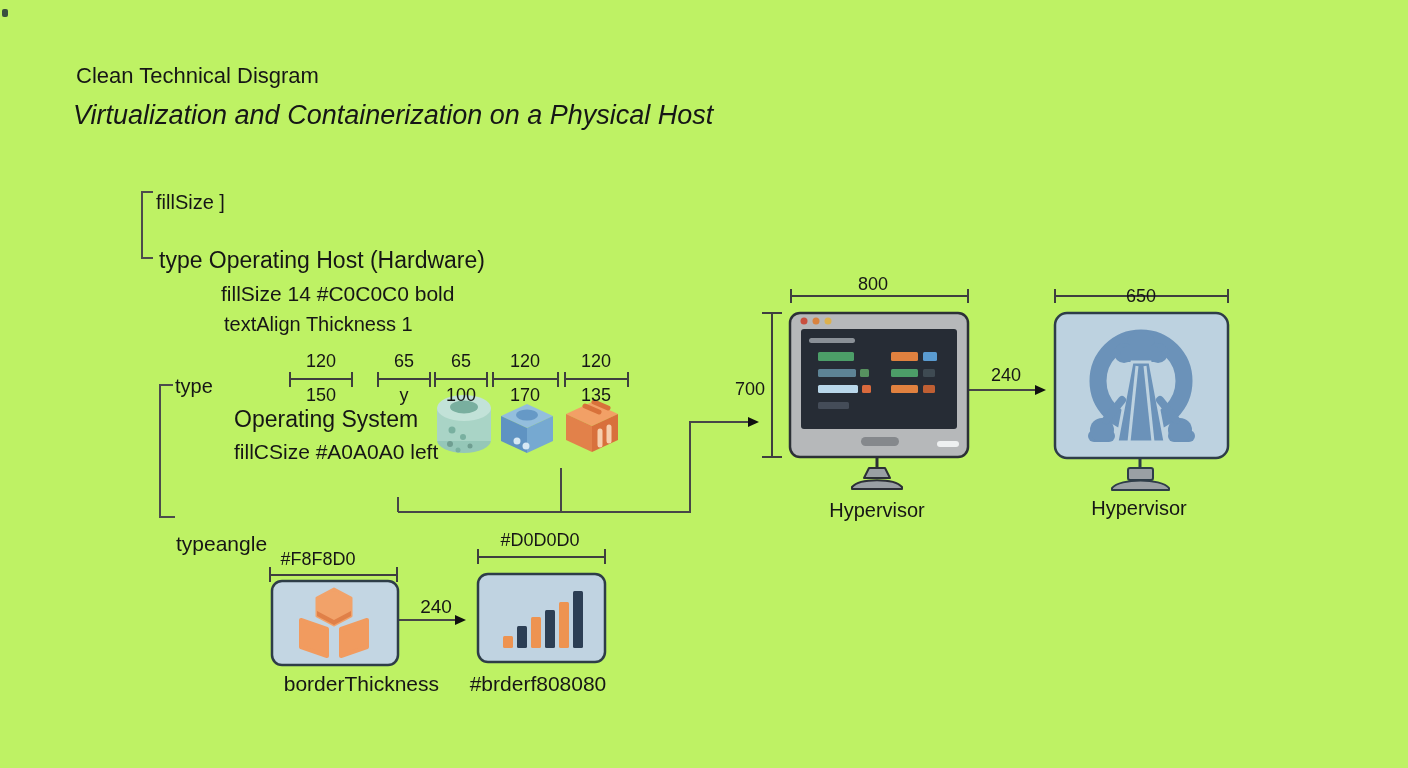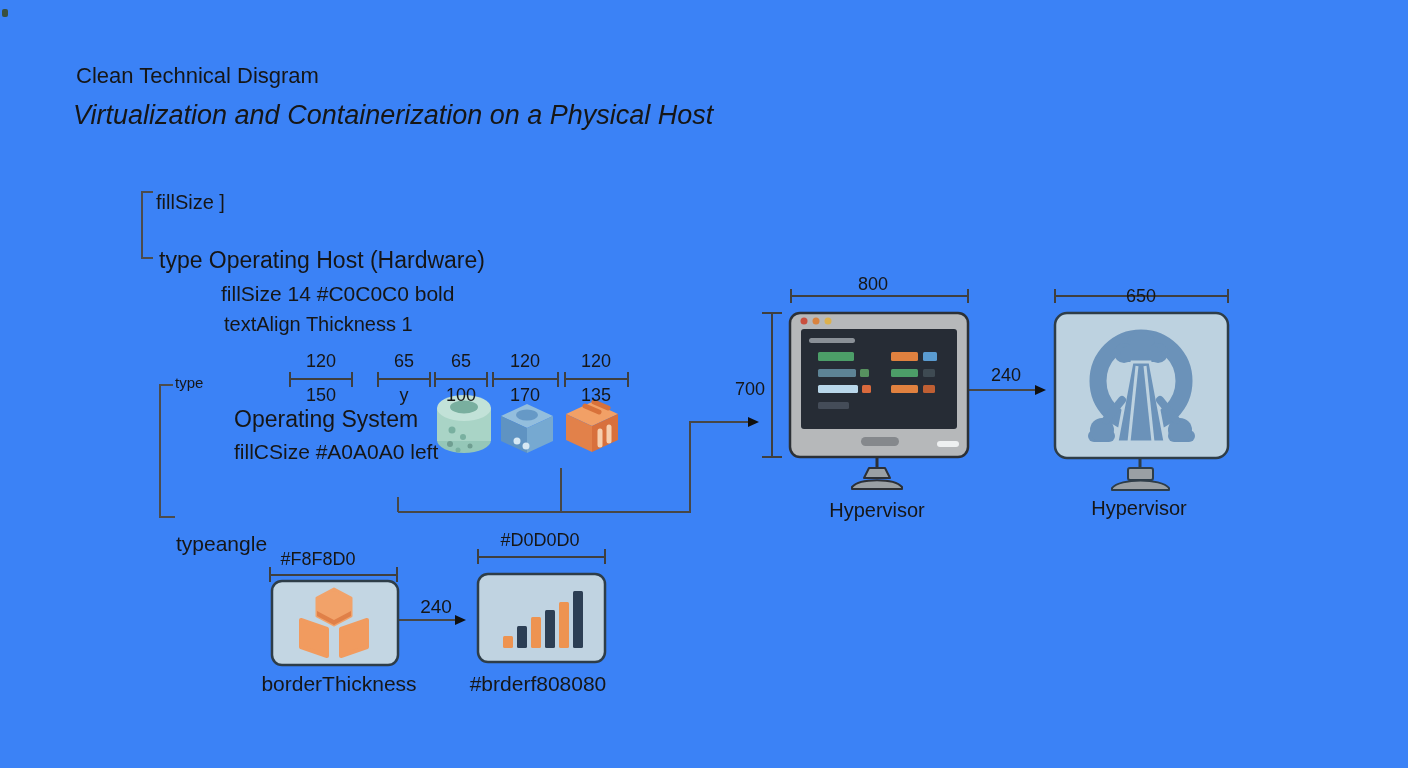--- a/index.html
+++ b/index.html
@@ -1,17 +1,17 @@
 <!DOCTYPE html>
 <html><head>
 <meta charset="utf-8">
 <style>
   html,body{margin:0;padding:0;background:#e8e8e8;}
   .canvas{
-    position:relative;width:1408px;height:768px;background:#3b82f6;
+    position:relative;width:1408px;height:768px;background:#bef264;
     font-family:"Liberation Sans",sans-serif;color:#161616;overflow:hidden;
   }
   svg.art{position:absolute;left:0;top:0;}
   .t{position:absolute;white-space:nowrap;line-height:1.12;}
   .c{text-align:center;}
   .r{text-align:right;}
   .med{font-weight:500;}
   .speck{position:absolute;left:2px;top:9px;width:6px;height:8px;background:#39503f;border-radius:2px;}
 </style>
 </head>
@@ -195,21 +195,21 @@
     </g>
   </svg>
 
   <div class="t" style="left:76px;top:64px;font-size:22px;">Clean Technical Disgram</div>
   <div class="t med" style="left:73px;top:100px;font-size:27px;font-style:italic;">Virtualization and Containerization on a Physical Host</div>
 
   <div class="t" style="left:156px;top:191px;font-size:20px;">fillSize ]</div>
   <div class="t med" style="left:159px;top:248px;font-size:23px;">type Operating Host (Hardware)</div>
   <div class="t" style="left:221px;top:282px;font-size:21px;">fillSize 14 #C0C0C0 bold</div>
   <div class="t" style="left:224px;top:313px;font-size:20px;">textAlign Thickness 1</div>
-  <div class="t" style="left:175px;top:375px;font-size:15px;">type</div>
+  <div class="t" style="left:175px;top:375px;font-size:20px;">type</div>
   <div class="t med" style="left:234px;top:407px;font-size:23px;">Operating System</div>
   <div class="t" style="left:234px;top:440px;font-size:21px;">fillCSize #A0A0A0 left</div>
   <div class="t" style="left:176px;top:493px;font-size:21px;margin-top:39px;">typeangle</div>
 
   <div class="t c" style="left:291px;top:351px;width:60px;font-size:18px;">120</div>
   <div class="t c" style="left:374px;top:351px;width:60px;font-size:18px;">65</div>
   <div class="t c" style="left:431px;top:351px;width:60px;font-size:18px;">65</div>
   <div class="t c" style="left:495px;top:351px;width:60px;font-size:18px;">120</div>
   <div class="t c" style="left:566px;top:351px;width:60px;font-size:18px;">120</div>
 
@@ -223,16 +223,16 @@
   <div class="t c" style="left:843px;top:274px;width:60px;font-size:18px;">800</div>
   <div class="t c" style="left:1111px;top:274px;width:60px;font-size:18px;margin-top:12px;">650</div>
   <div class="t c" style="left:976px;top:365px;width:60px;font-size:18px;">240</div>
 
   <div class="t c" style="left:797px;top:499px;width:160px;font-size:20px;">Hypervisor</div>
   <div class="t c" style="left:1059px;top:497px;width:160px;font-size:20px;">Hypervisor</div>
 
   <div class="t c" style="left:248px;top:549px;width:140px;font-size:18px;">#F8F8D0</div>
   <div class="t c" style="left:470px;top:530px;width:140px;font-size:18px;">#D0D0D0</div>
   <div class="t c" style="left:406px;top:596px;width:60px;font-size:19px;">240</div>
-  <div class="t c" style="left:239px;top:672px;width:200px;font-size:21px;">borderThickness</div>
+  <div class="t c" style="left:239px;top:672px;width:200px;font-size:21px;text-align:right;">borderThickness</div>
   <div class="t c" style="left:438px;top:672px;width:200px;font-size:21px;">#brderf808080</div>
 
 </div>
 
 </body></html>

